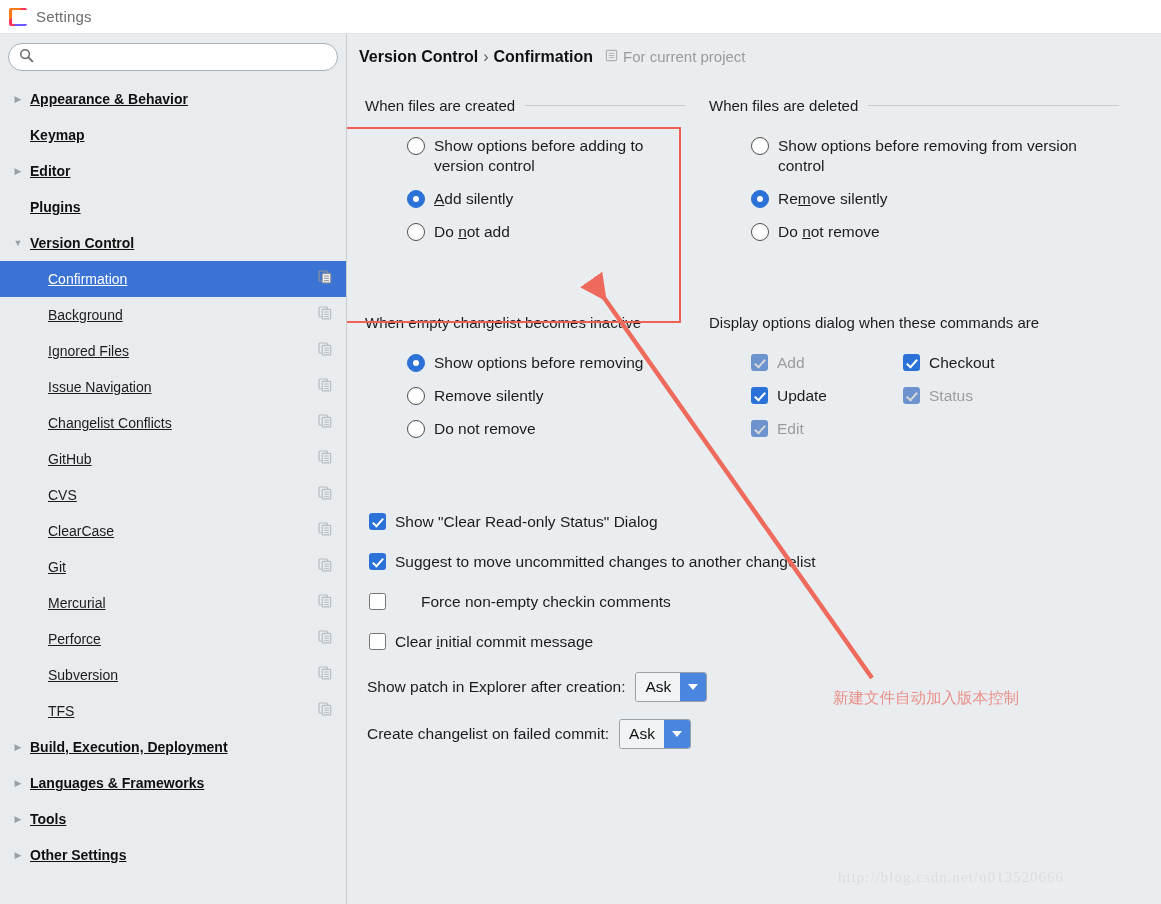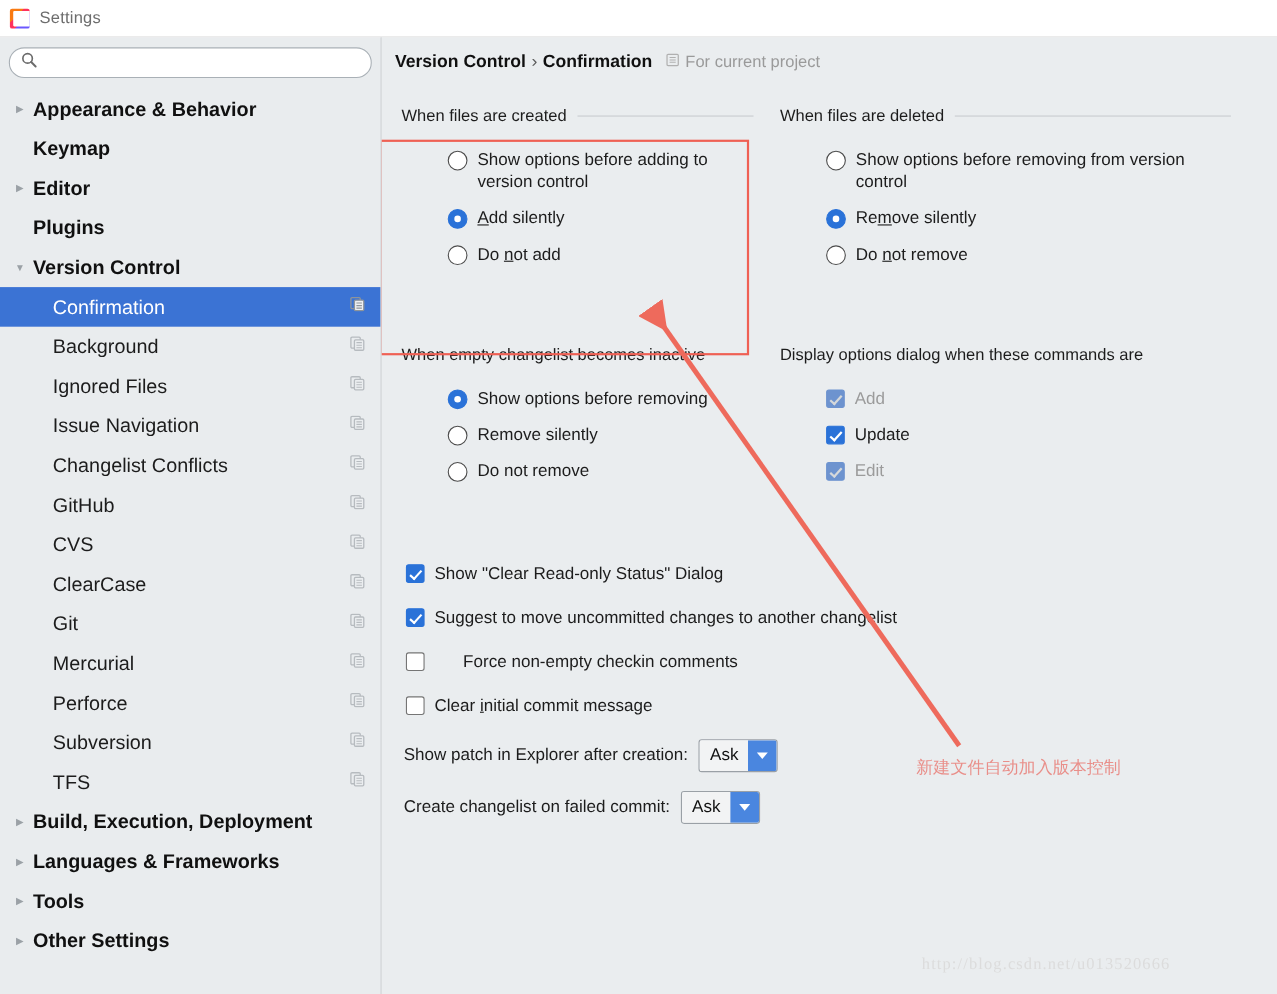--- a/index.html
+++ b/index.html
@@ -49,21 +49,21 @@
   }
 
   .tree{ margin-top:4px; }
   .trow{
     height:36px; display:flex; align-items:center; position:relative;
     padding-left:6px; cursor:default;
   }
   .trow .arrow{
     width:24px; flex:none; text-align:center; color:#9ba1a6; font-size:9px; line-height:1;
   }
-  .trow .lbl{ font-size:18px; white-space:nowrap; }
+  .trow .lbl{ font-size:14px; white-space:nowrap;text-decoration:underline; }
   .trow.top > .lbl{ font-weight:bold; color:#101010; }
   .trow.child{ padding-left:0; }
   .trow.child .lbl{ padding-left:48px; font-weight:normal; color:#1c1c1c; }
   .trow.selected{ background:#3b73d4; }
   .trow.selected .lbl{ color:#ffffff; }
   .copyicon{ position:absolute; right:14px; top:50%; transform:translateY(-50%); opacity:.55; }
   .trow.selected .copyicon{ opacity:1; }
 
   
   #content{ flex:1; position:relative; background:#eaedef; overflow:hidden; }
@@ -435,20 +435,30 @@
             </div>
             <div class="opt">
               <span class="cb on"></span>
               <span class="txt">Update</span>
             </div>
             <div class="opt disabled">
               <span class="cb on"></span>
               <span class="txt">Edit</span>
             </div>
           </div>
+        <div id="cmd-right">
+            <div class="opt">
+              <span class="cb on"></span>
+              <span class="txt">Checkout</span>
+            </div>
+            <div class="opt disabled">
+              <span class="cb on"></span>
+              <span class="txt">Status</span>
+            </div>
+          </div>
       </div>
     </div>
 
     <div class="abs" style="left:22px; top:478px; width:620px;" id="loose-cbs">
         <div class="opt" style="margin-bottom: 20px;">
           <span class="cb on"></span>
           <span class="txt">Show "Clear Read-only Status" Dialog</span>
         </div>
         <div class="opt" style="margin-bottom: 20px;">
           <span class="cb on"></span>

